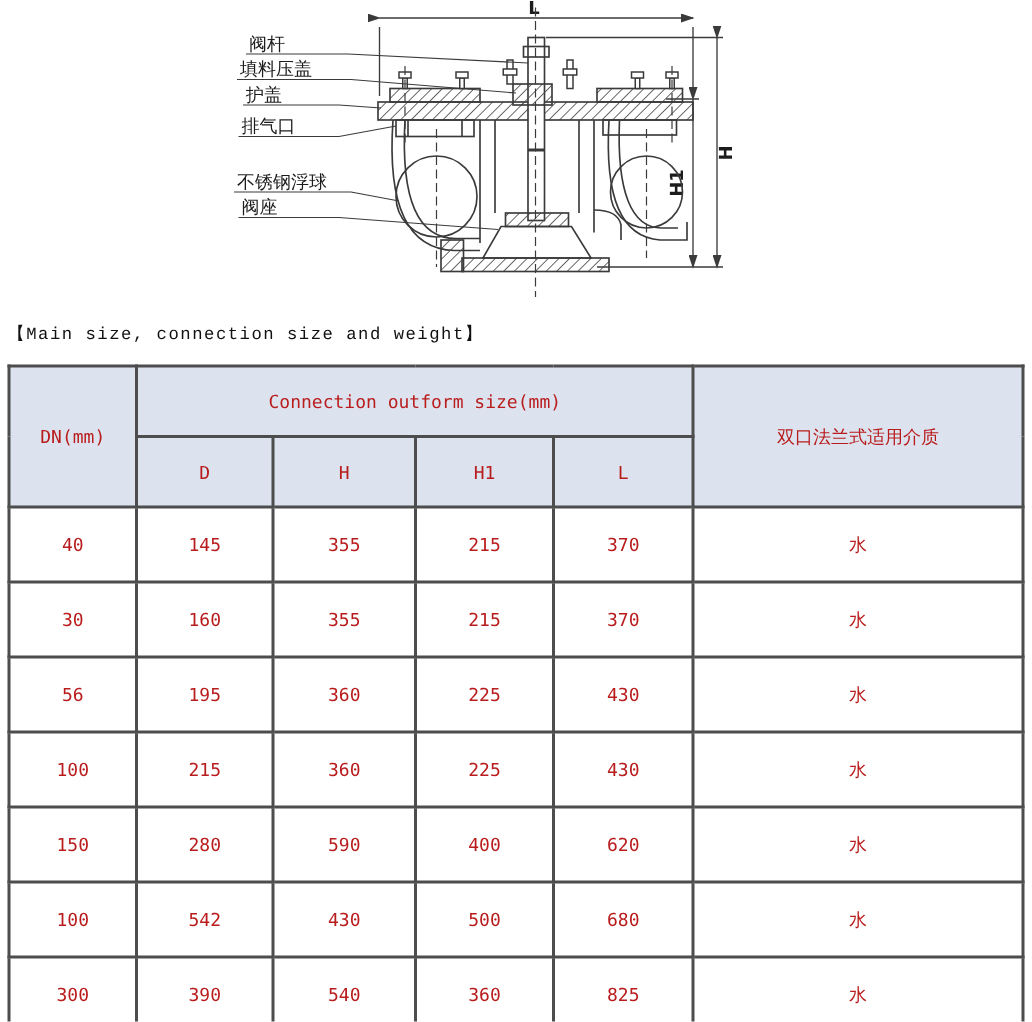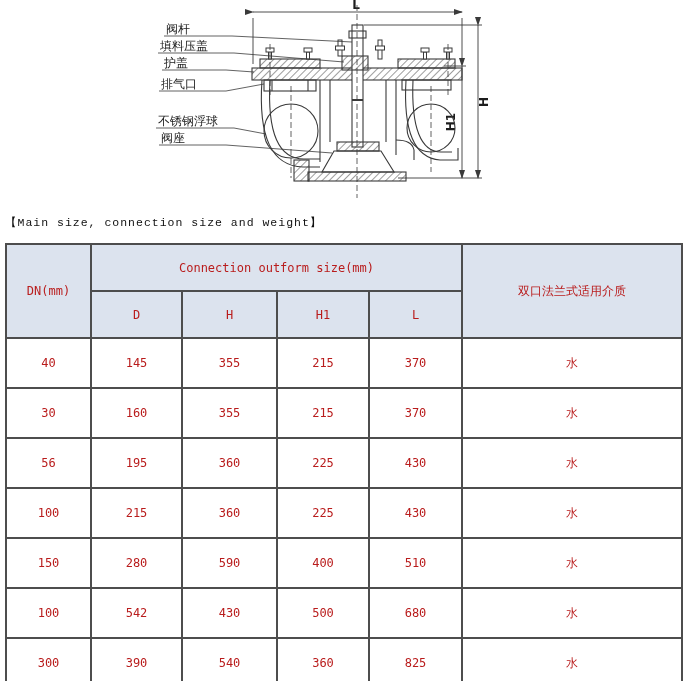--- a/index.html
+++ b/index.html
@@ -211,21 +211,21 @@
       <td>360</td>
       <td>225</td>
       <td>430</td>
       <td class="cjk">水</td>
     </tr>
     <tr>
       <td>150</td>
       <td>280</td>
       <td>590</td>
       <td>400</td>
-      <td>510</td>
+      <td>620</td>
       <td class="cjk">水</td>
     </tr>
     <tr>
       <td>100</td>
       <td>542</td>
       <td>430</td>
       <td>500</td>
       <td>680</td>
       <td class="cjk">水</td>
     </tr>

